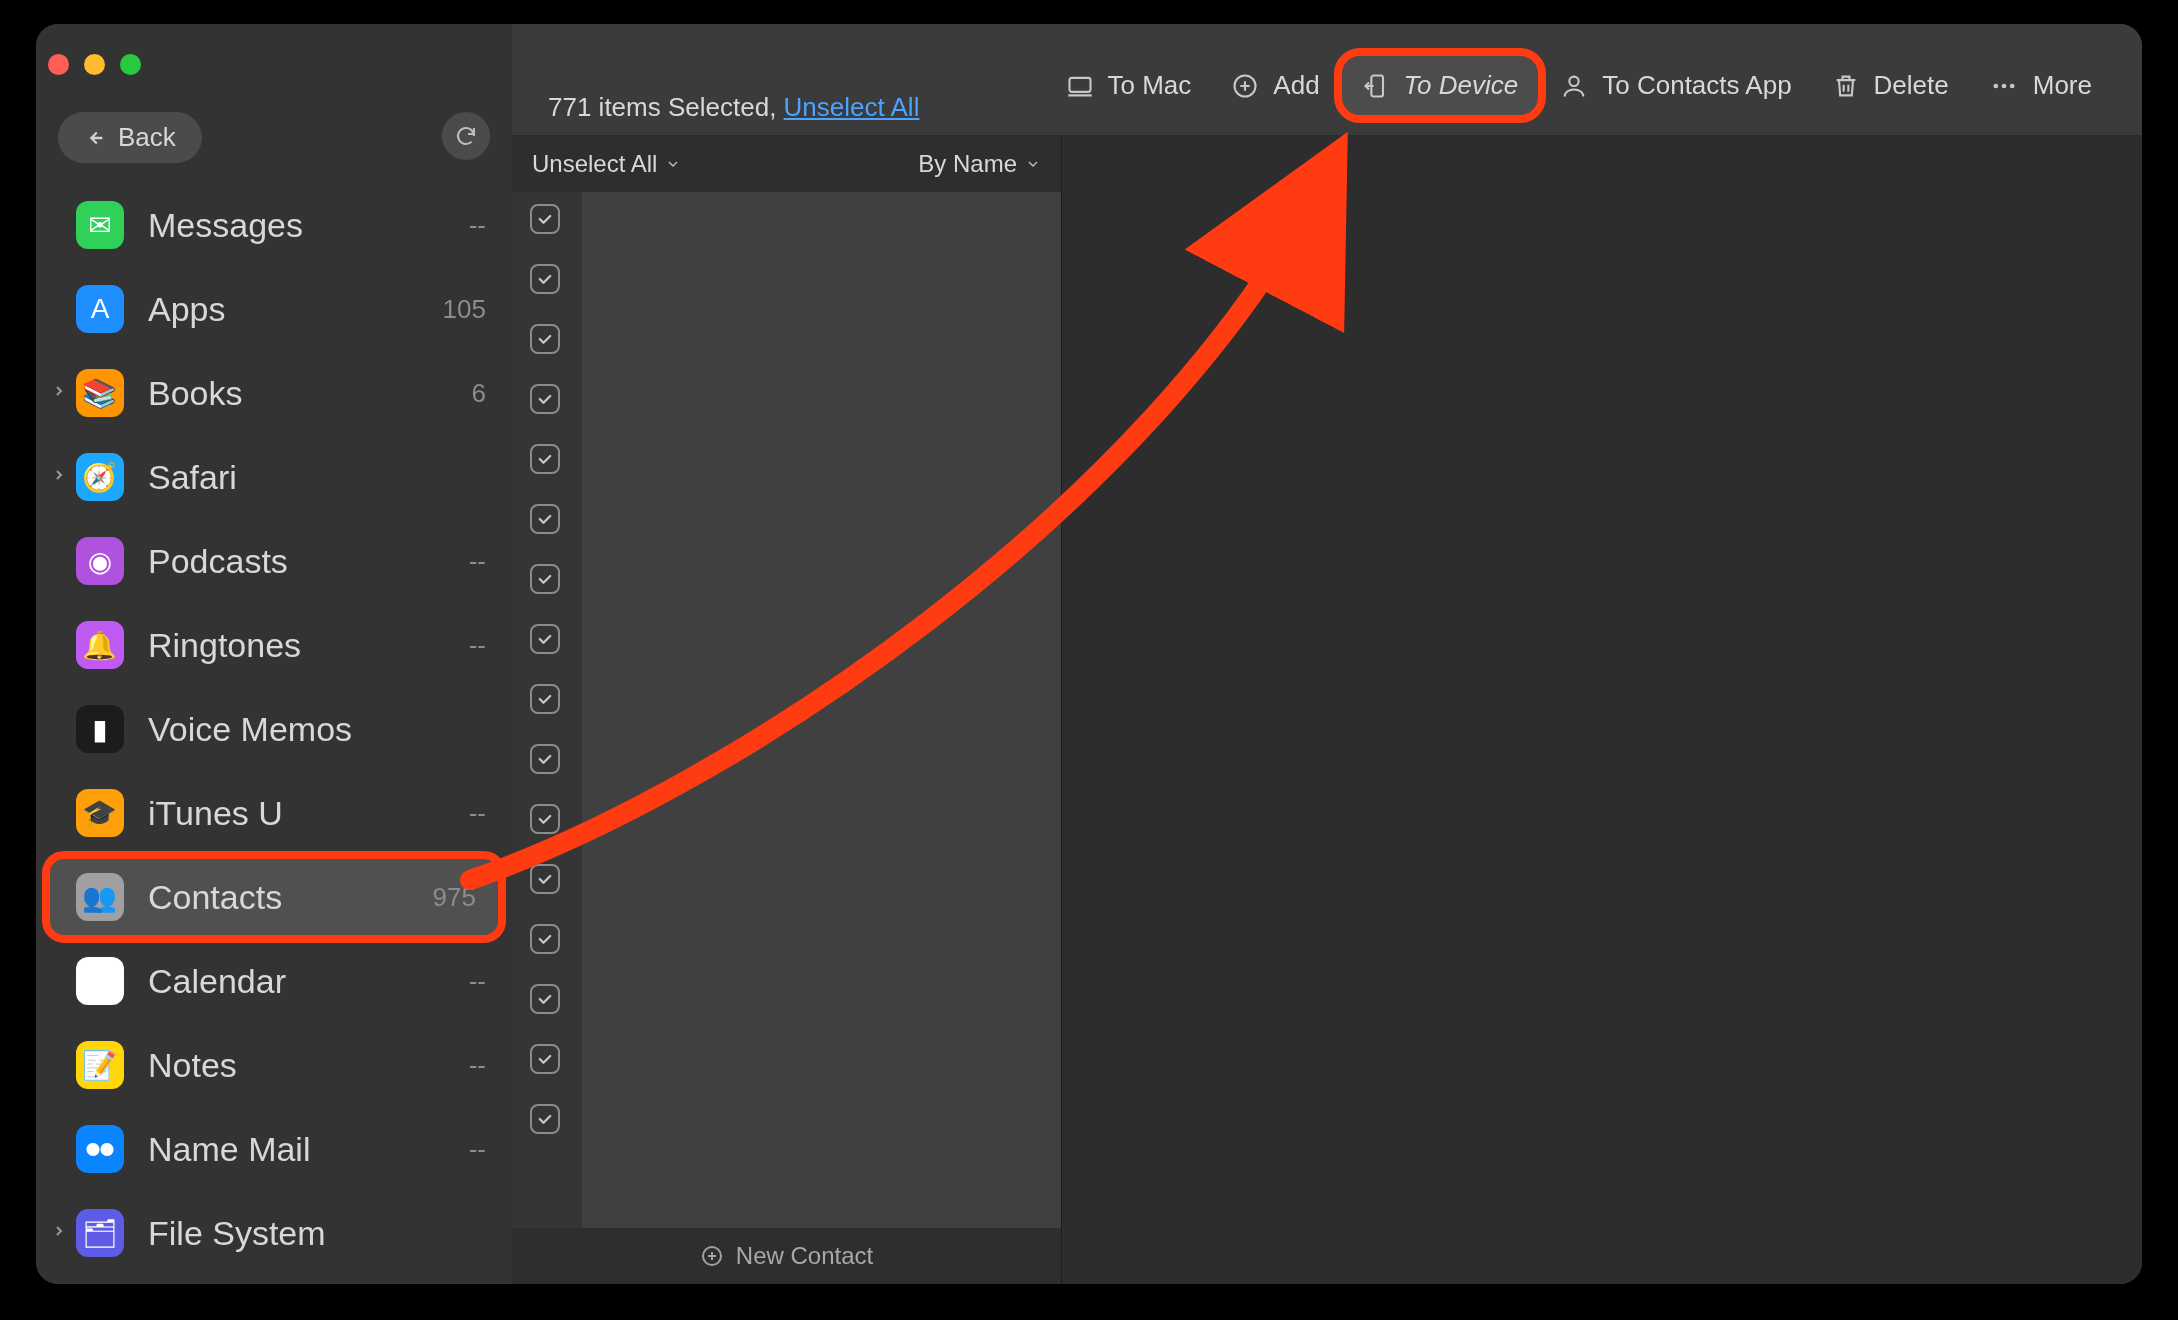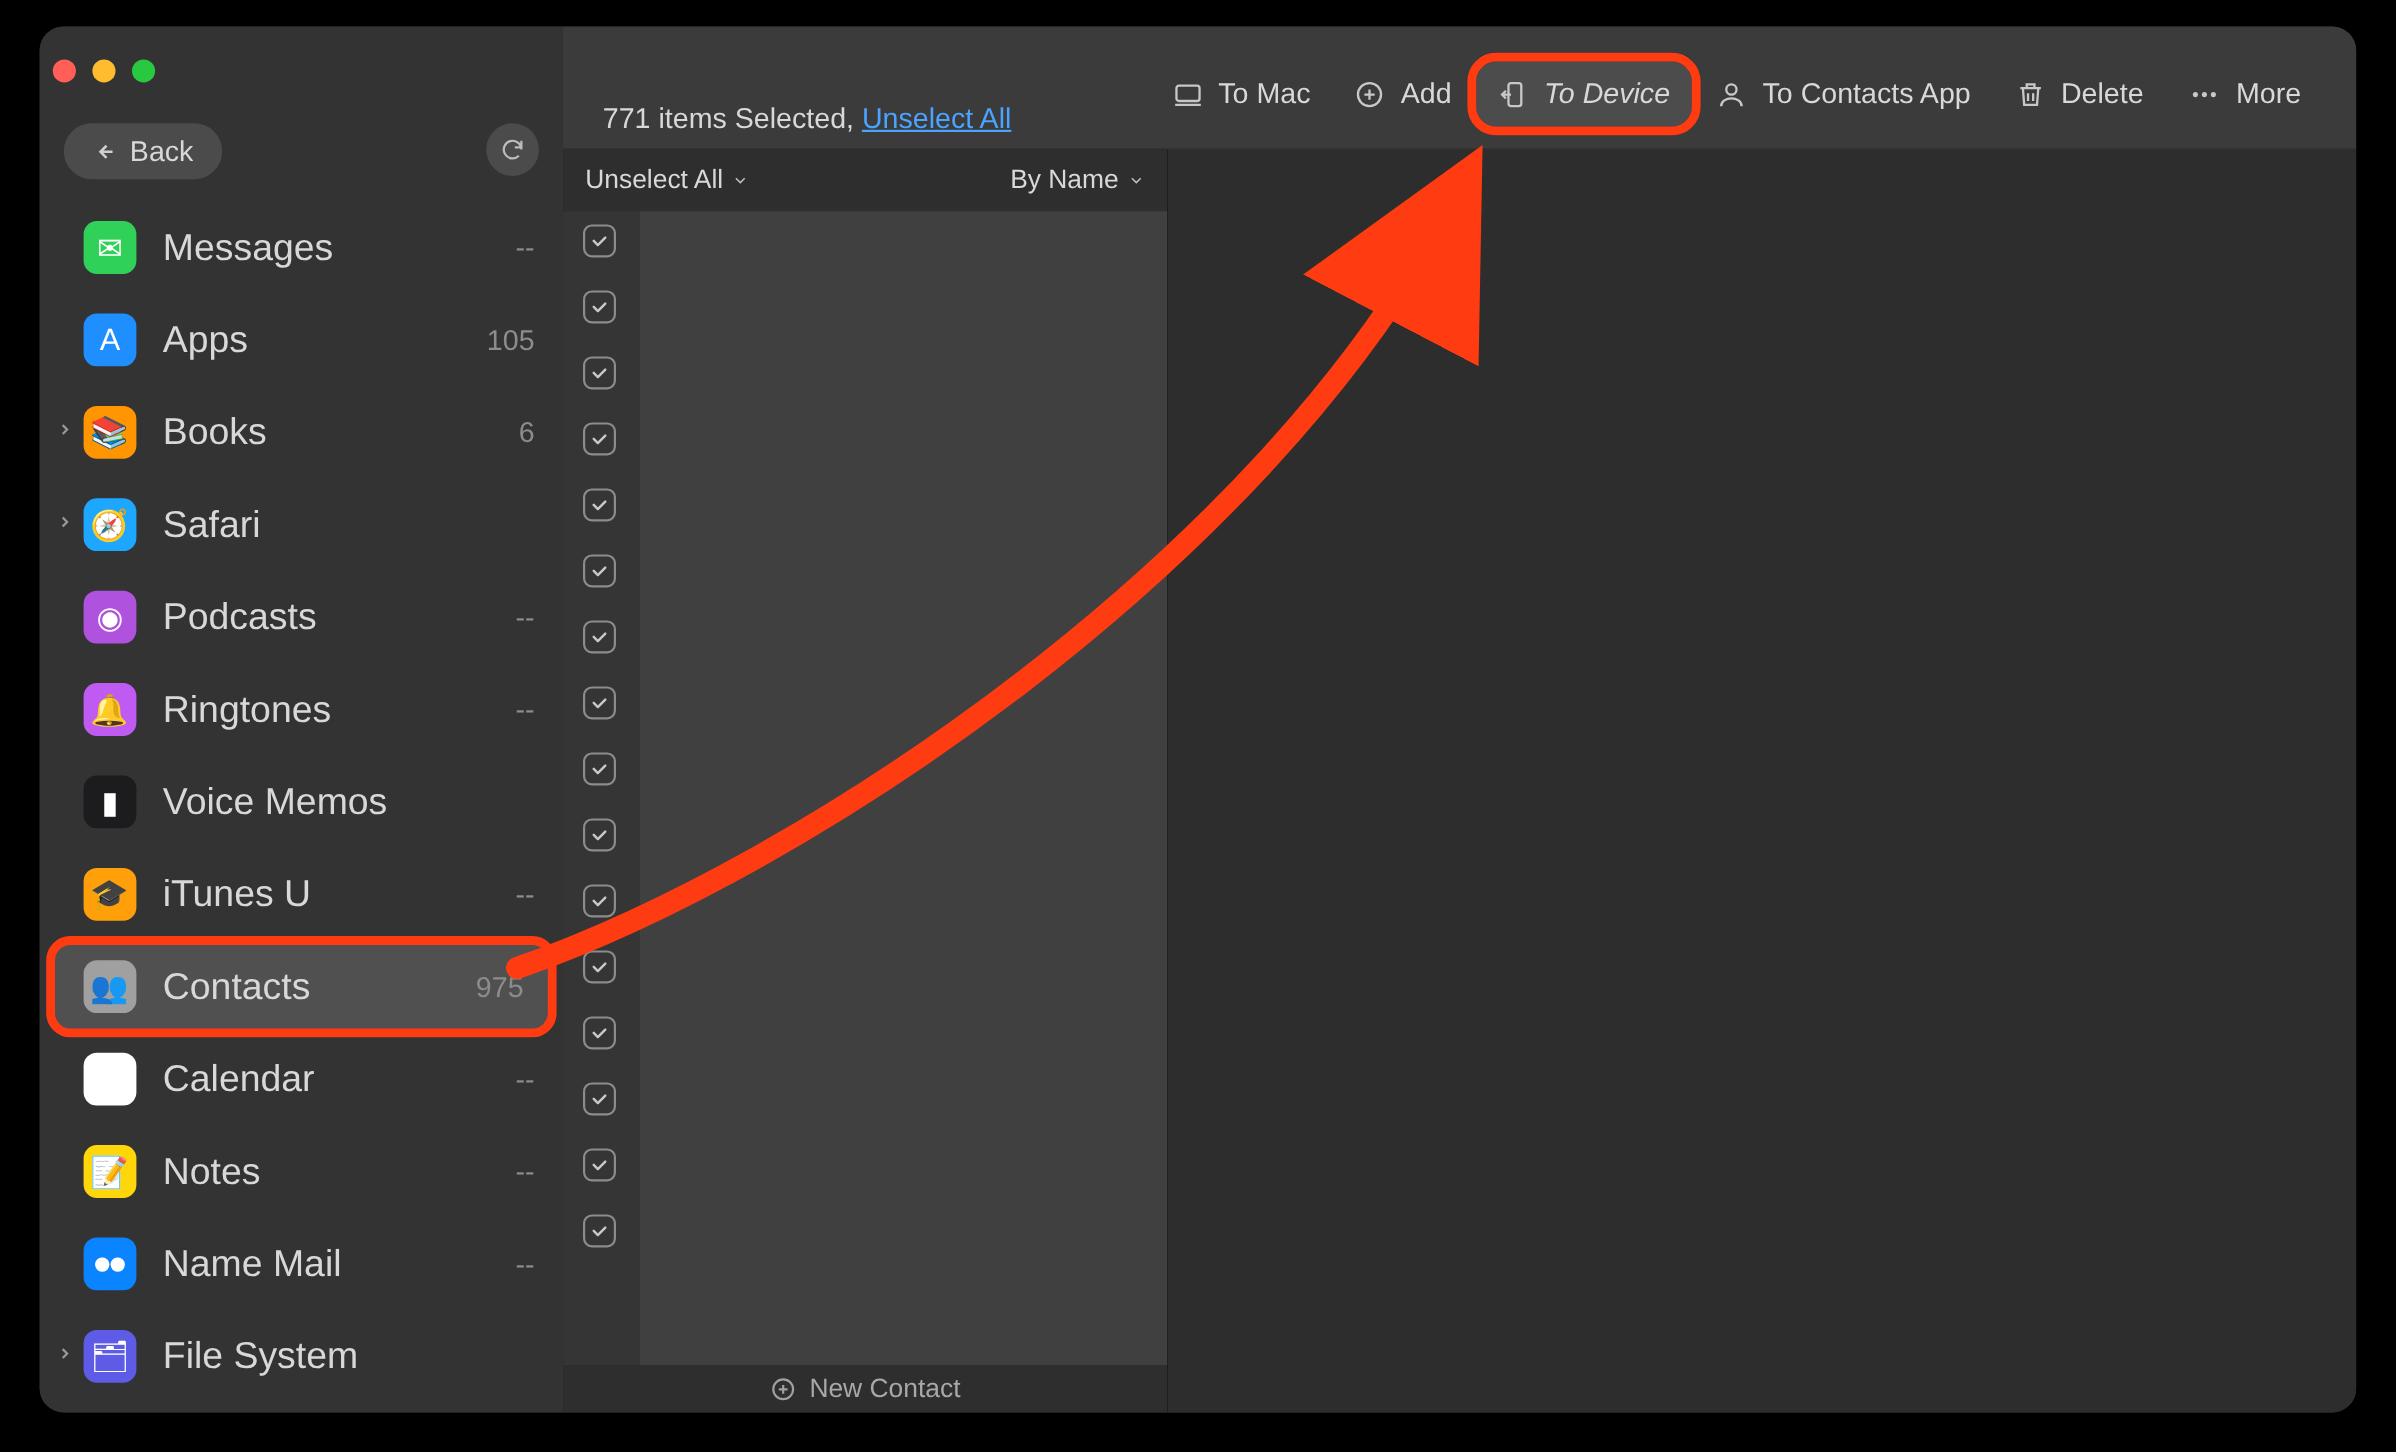--- a/index.html
+++ b/index.html
@@ -70,21 +70,21 @@
   .content{flex:1;display:flex;overflow:hidden;border-radius:0 0 18px 0;}
   .listpane{width:550px;background:var(--bg-darkest);display:flex;flex-direction:column;border-right:1px solid #1d1d1d;}
   .listhead{height:56px;display:flex;align-items:center;justify-content:space-between;padding:0 20px;background:#2e2e2e;font-size:24px;color:var(--fg);}
   .listhead .lh{display:flex;align-items:center;gap:8px;}
   .listhead svg{width:16px;height:16px;stroke:#c0c0c0;fill:#c0c0c0;}
   .listbody{flex:1;overflow:hidden;padding:12px 0;display:flex;flex-direction:column;gap:30px;background:linear-gradient(90deg,#353535 0 70px,#404040 70px 100%);}
   .row{display:flex;align-items:center;gap:20px;padding:0 18px;height:30px;}
   .chk{width:30px;height:30px;border-radius:8px;border:2.5px solid #8c8c8c;display:flex;align-items:center;justify-content:center;flex-shrink:0;}
   .chk svg{width:18px;height:18px;stroke:#c8c8c8;fill:none;stroke-width:3;stroke-linecap:round;stroke-linejoin:round;}
   .row .cell{flex:1;height:42px;border-radius:4px;}
-  .newcontact{height:43px;background:#2e2e2e;display:flex;align-items:center;justify-content:center;gap:12px;font-size:24px;color:#a8a8a8;}
+  .newcontact{height:56px;background:#2e2e2e;display:flex;align-items:center;justify-content:center;gap:12px;font-size:24px;color:#a8a8a8;}
   .newcontact svg{width:24px;height:24px;stroke:#a0a0a0;fill:none;stroke-width:2;}
 
   .detailpane{flex:1;background:var(--bg-darker);}
 
   
   .arrow{position:absolute;left:430px;top:90px;width:1000px;height:820px;z-index:30;pointer-events:none;}
 </style>
 </head>
 <body>
 

